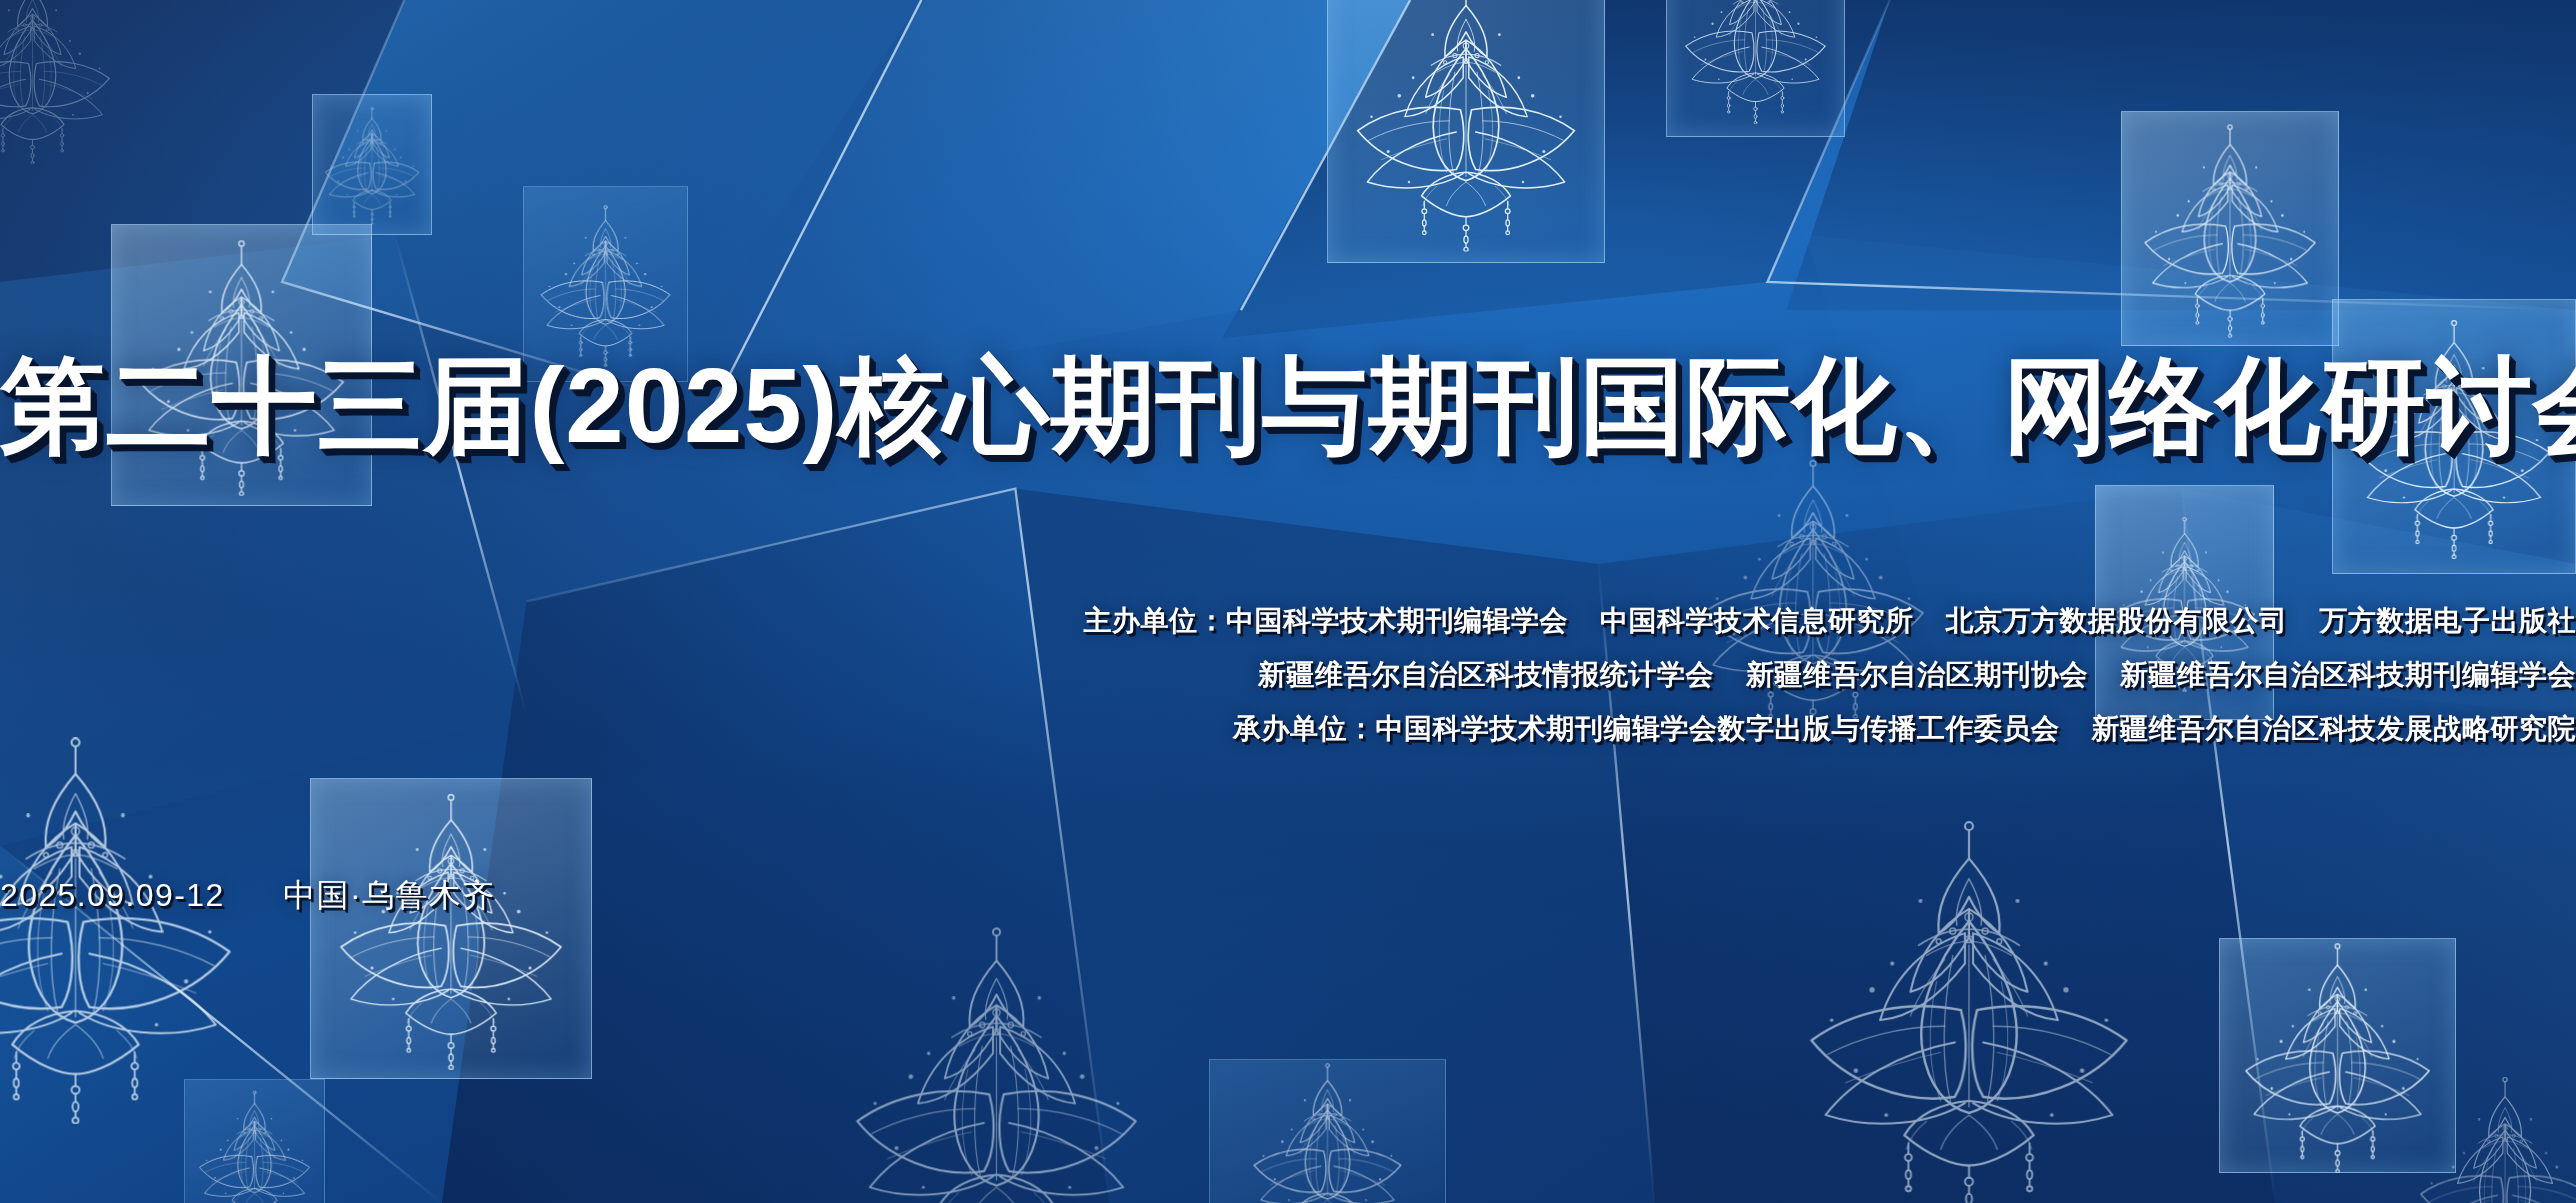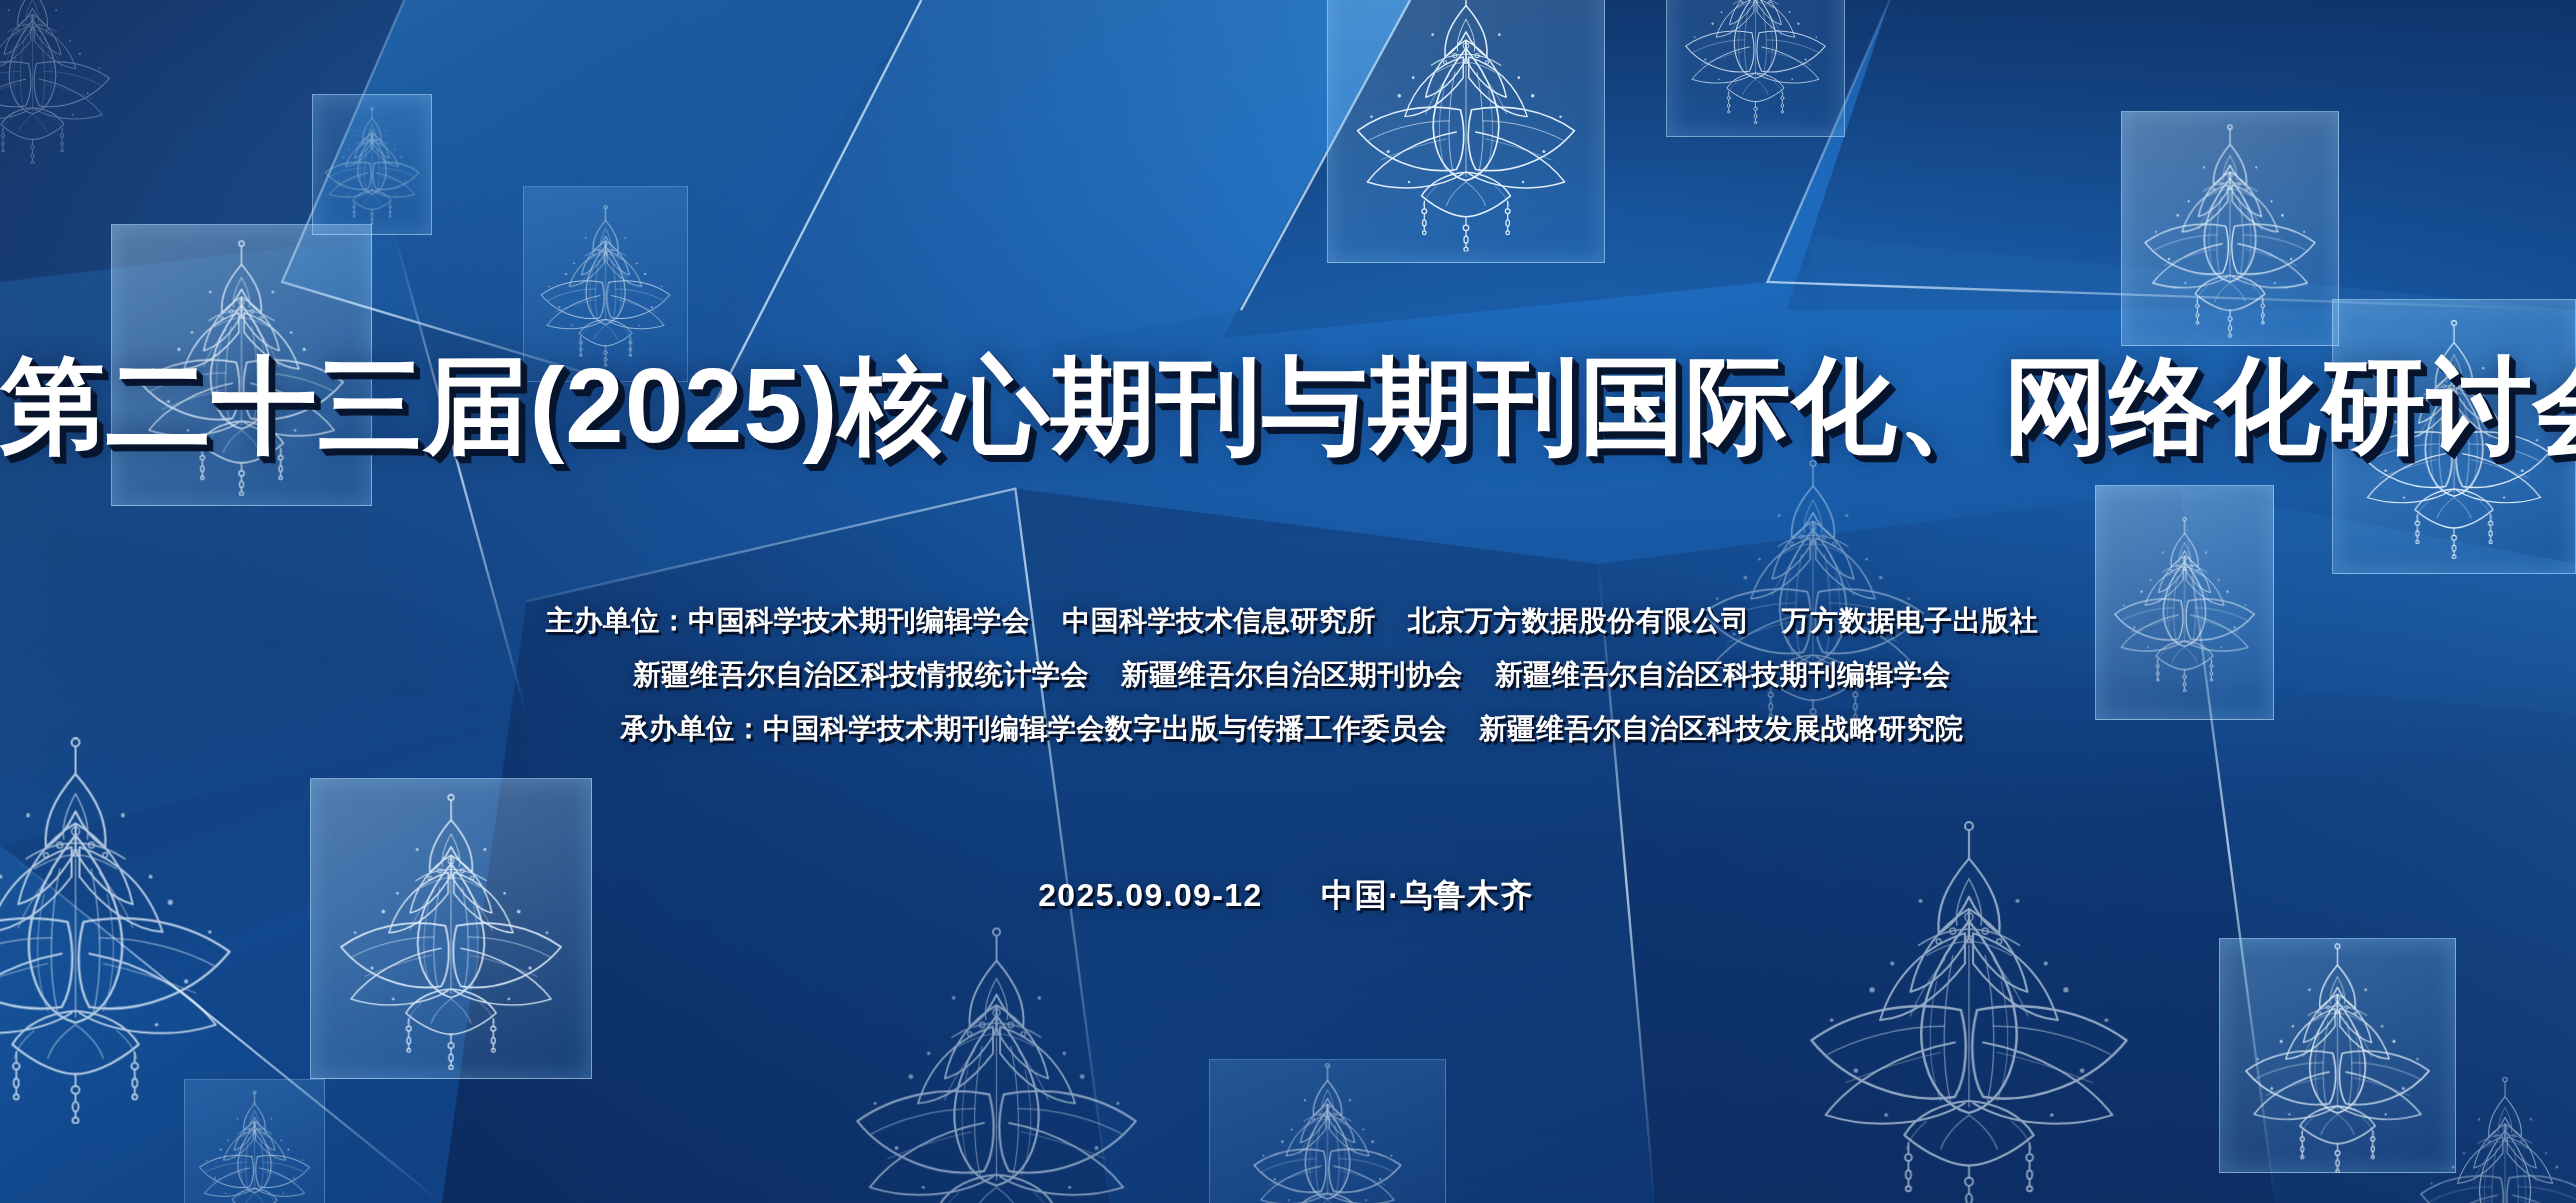--- a/index.html
+++ b/index.html
@@ -51,40 +51,40 @@
       5.6px 5.6px 0 #07142e,
       4.7px 4.7px 0 #0a1a38,
       3.8px 3.8px 0 #0a1a38,
       2.8px 2.8px 0 #0d2044,
       1.9px 1.9px 0 #0d2044,
       0 0 24.4px rgba(10,30,70,.55);
   }
 
   .orgs{
     position:absolute; left:8px; right:0; top:607px;
-    text-align:center;
+    text-align:right;
   }
   .org-line{
     font-size:28px;
     font-weight:bold;
     color:#ffffff;
     letter-spacing:0.5px;
     line-height:1.0;
     margin-bottom:26px;
     white-space:nowrap;
     text-shadow:2.8px 2.8px 0 rgba(6,18,42,.92), 1.9px 1.9px 0 rgba(6,18,42,.92), 0 0 13px rgba(8,24,56,.55);
   }
   .org-line:last-child{margin-bottom:0;}
   .org-line .gap{display:inline-block;width:32px;}
 
   .datebar{
     position:absolute; left:0; right:4px; top:874px;
-    text-align:center;
+    text-align:left;
     font-size:32px;
-    font-weight:bold;
+    font-weight:normal;
     color:#ffffff;
     letter-spacing:1.4px;
     white-space:nowrap;
     text-shadow:2.8px 2.8px 0 rgba(6,18,42,.9), 1.9px 1.9px 0 rgba(6,18,42,.9), 0 0 13px rgba(8,24,56,.5);
   }
   .datebar .gap{display:inline-block;width:38px;}
 </style>
 </head>
 <body>
 

